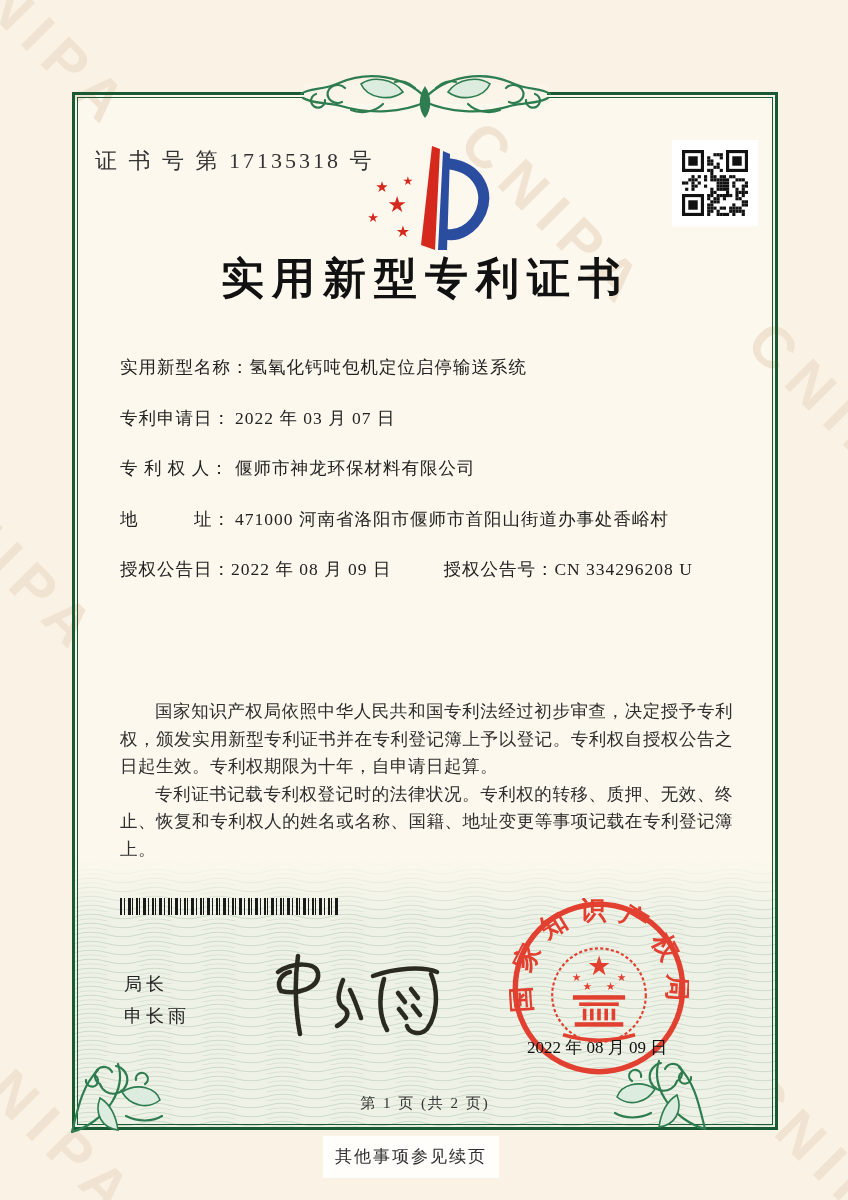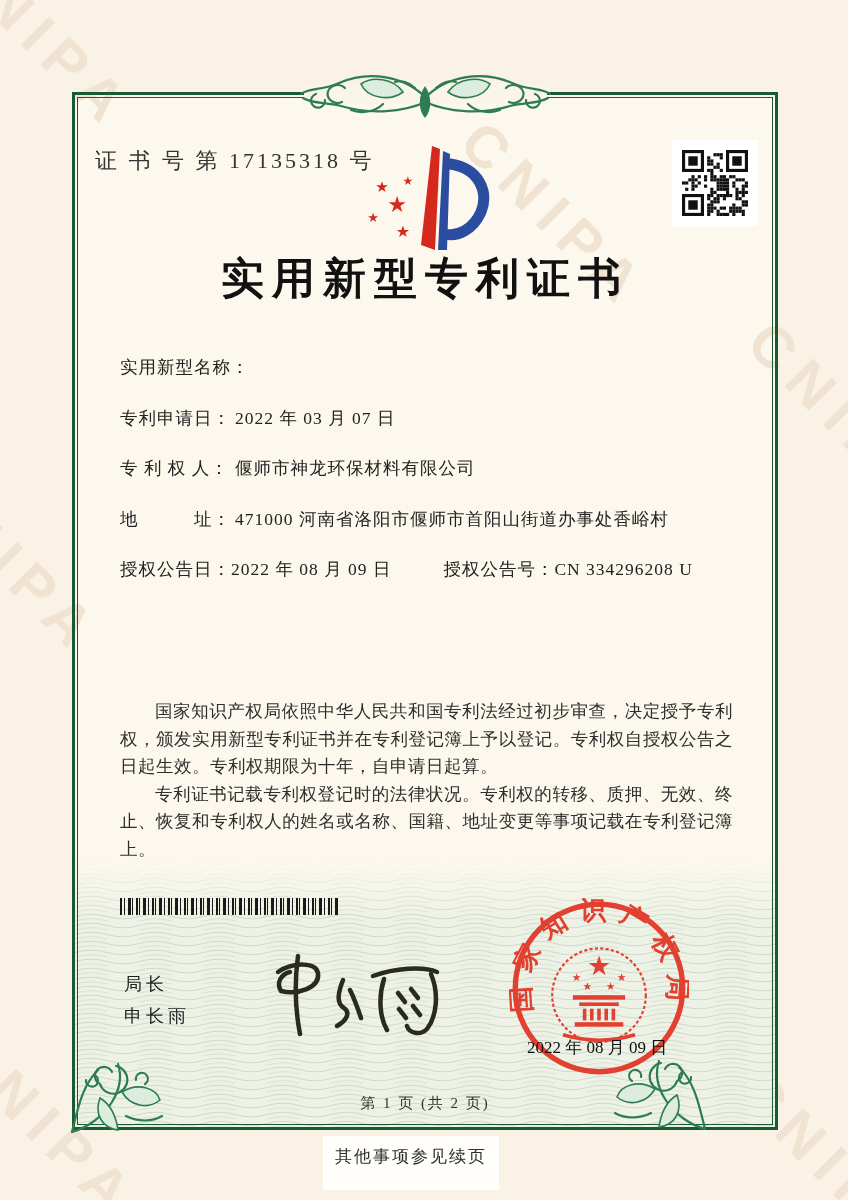--- a/index.html
+++ b/index.html
@@ -59,21 +59,21 @@
   }
   .officer-title{position:absolute;left:124px;top:972px;z-index:5;font-size:18px;letter-spacing:4px;color:#222;
     font-family:"Liberation Sans","DejaVu Sans",sans-serif;}
   .officer-name{position:absolute;left:124px;top:1004px;z-index:5;font-size:18px;letter-spacing:4px;color:#222;
     font-family:"Liberation Sans","DejaVu Sans",sans-serif;}
   .signature{position:absolute;left:248px;top:948px;z-index:5;}
   .seal{position:absolute;left:509px;top:898px;width:180px;height:180px;z-index:6;opacity:0.93;}
   .seal-date{position:absolute;left:527px;top:1036px;width:170px;z-index:7;font-size:17px;color:#101010;letter-spacing:0;}
   .page-number{position:absolute;left:72px;top:1094px;width:706px;z-index:5;text-align:center;font-size:15px;letter-spacing:2px;color:#333;}
   .continuation{
-    position:absolute;left:323px;top:1136px;width:176px;height:54px;z-index:5;background:#fffefb;
+    position:absolute;left:323px;top:1136px;width:176px;height:42px;z-index:5;background:#fffefb;
     text-align:center;line-height:42px;font-size:17px;letter-spacing:2px;color:#2e2e2e;
   }
 </style>
 </head>
 <body>
 
 <div class="inner-bg"></div>
 
 <div class="watermark" style="left:40px;top:35px;">CNIPA</div>
 <div class="watermark" style="left:555px;top:215px;">CNIPA</div>
@@ -301,20 +301,21 @@
       <rect x="3" y="45" width="15" height="15" fill="#fff"></rect>
       <rect x="6" y="48" width="9" height="9" fill="#111"></rect>
     </svg>
 </div>
 
 <div class="title">实用新型专利证书</div>
 
 <div class="fields">
   <div class="field-row">
     <span class="field-label">实用新型名称：</span>
+    <span class="field-value">氢氧化钙吨包机定位启停输送系统</span>
   </div>
   <div class="field-row">
     <span class="field-label">专利申请日：</span>
     <span class="field-value">2022 年 03 月 07 日</span>
   </div>
   <div class="field-row">
     <span class="field-label">专 利 权 人：</span>
     <span class="field-value">偃师市神龙环保材料有限公司</span>
   </div>
   <div class="field-row">

